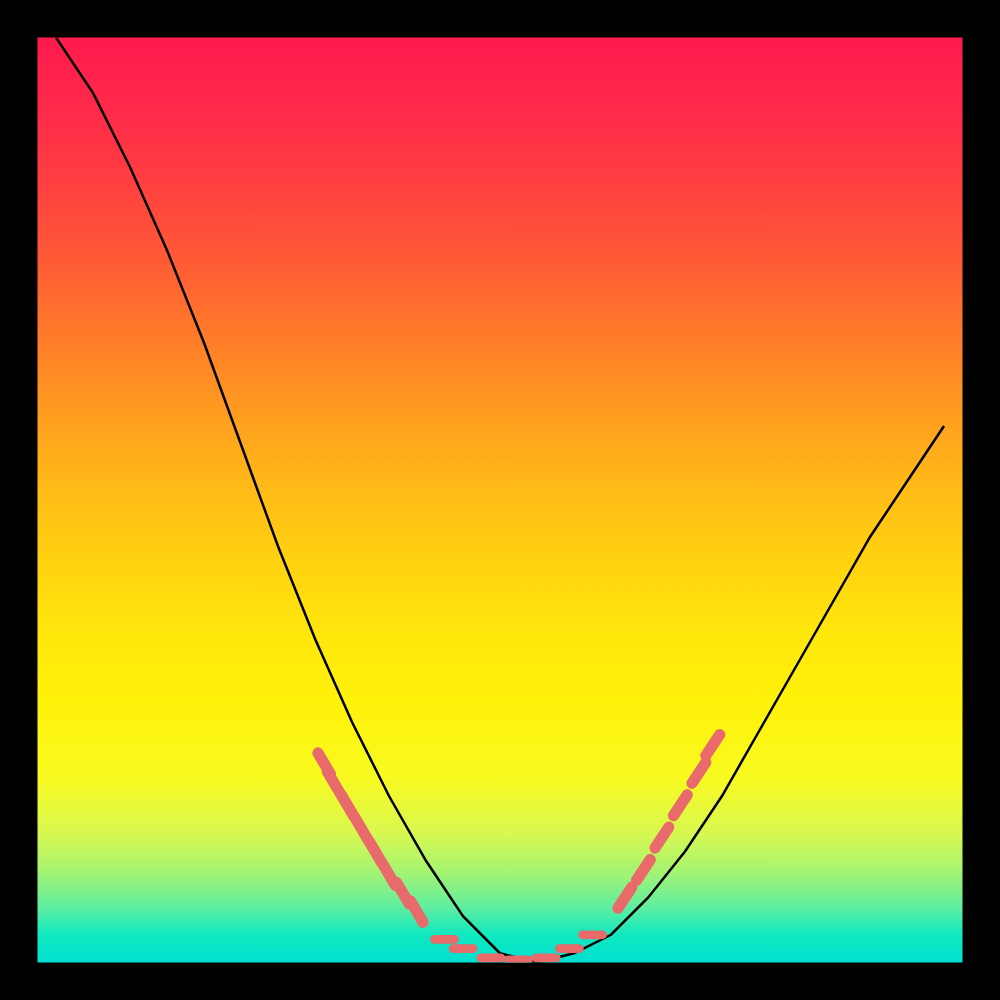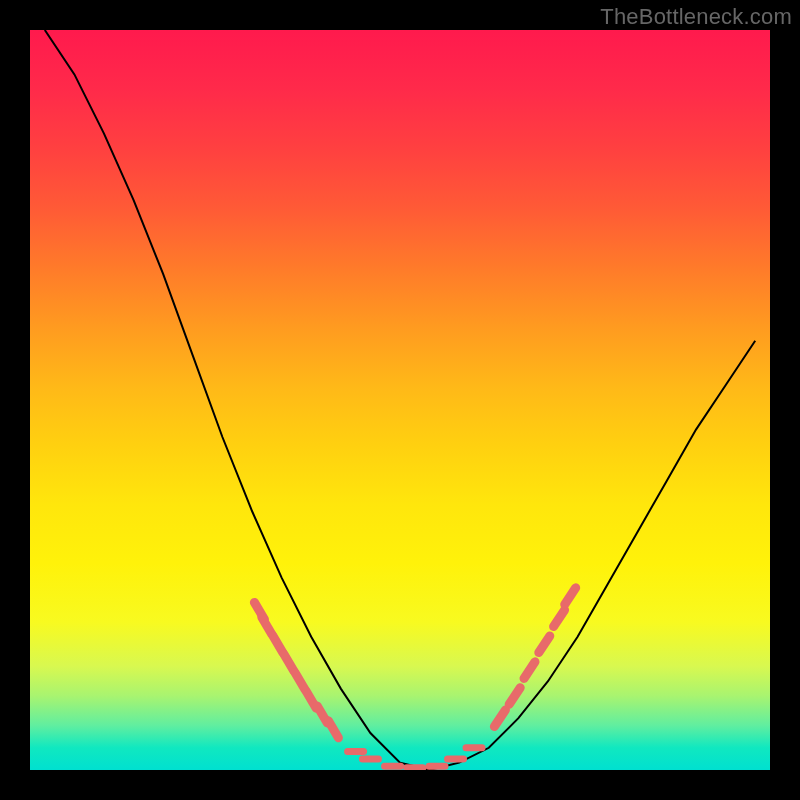--- a/index.html
+++ b/index.html
@@ -64,21 +64,20 @@
     fill: none;
     stroke: #e86a6a;
     stroke-width: 7;
     stroke-linecap: round;
   }
 </style>
 </head>
 <body>
 
 <div class="frame">
-  <div class="attribution">TheBottleneck.com</div>
   <div class="plot-area">
     <svg class="curves" viewBox="0 0 740 740" preserveAspectRatio="none">
       <path id="left-curve" class="curve" d="M14.8 0.0 L44.4 44.4 L74.0 103.6 L103.6 170.2 L133.2 244.2 L162.8 325.6 L192.4 407.0 L222.0 481.0 L251.6 547.6 L281.2 606.8 L310.8 658.6 L340.4 703.0 L370.0 732.6 L399.6 740.0"></path>
       <path id="right-curve" class="curve" d="M399.6 740.0 L429.2 732.6 L458.8 717.8 L488.4 688.2 L518.0 651.2 L547.6 606.8 L577.2 555.0 L606.8 503.2 L636.4 451.4 L666.0 399.6 L695.6 355.2 L725.2 310.8"></path>
       <g id="markers">
           <line x1="224.4" y1="572.4" x2="234.4" y2="589.4" class="marker"></line>
           <line x1="231.8" y1="587.2" x2="241.8" y2="604.2" class="marker"></line>
           <line x1="242.9" y1="605.7" x2="252.9" y2="622.7" class="marker"></line>
           <line x1="254.0" y1="624.2" x2="264.0" y2="641.2" class="marker"></line>
           <line x1="265.1" y1="642.7" x2="275.1" y2="659.7" class="marker"></line>

